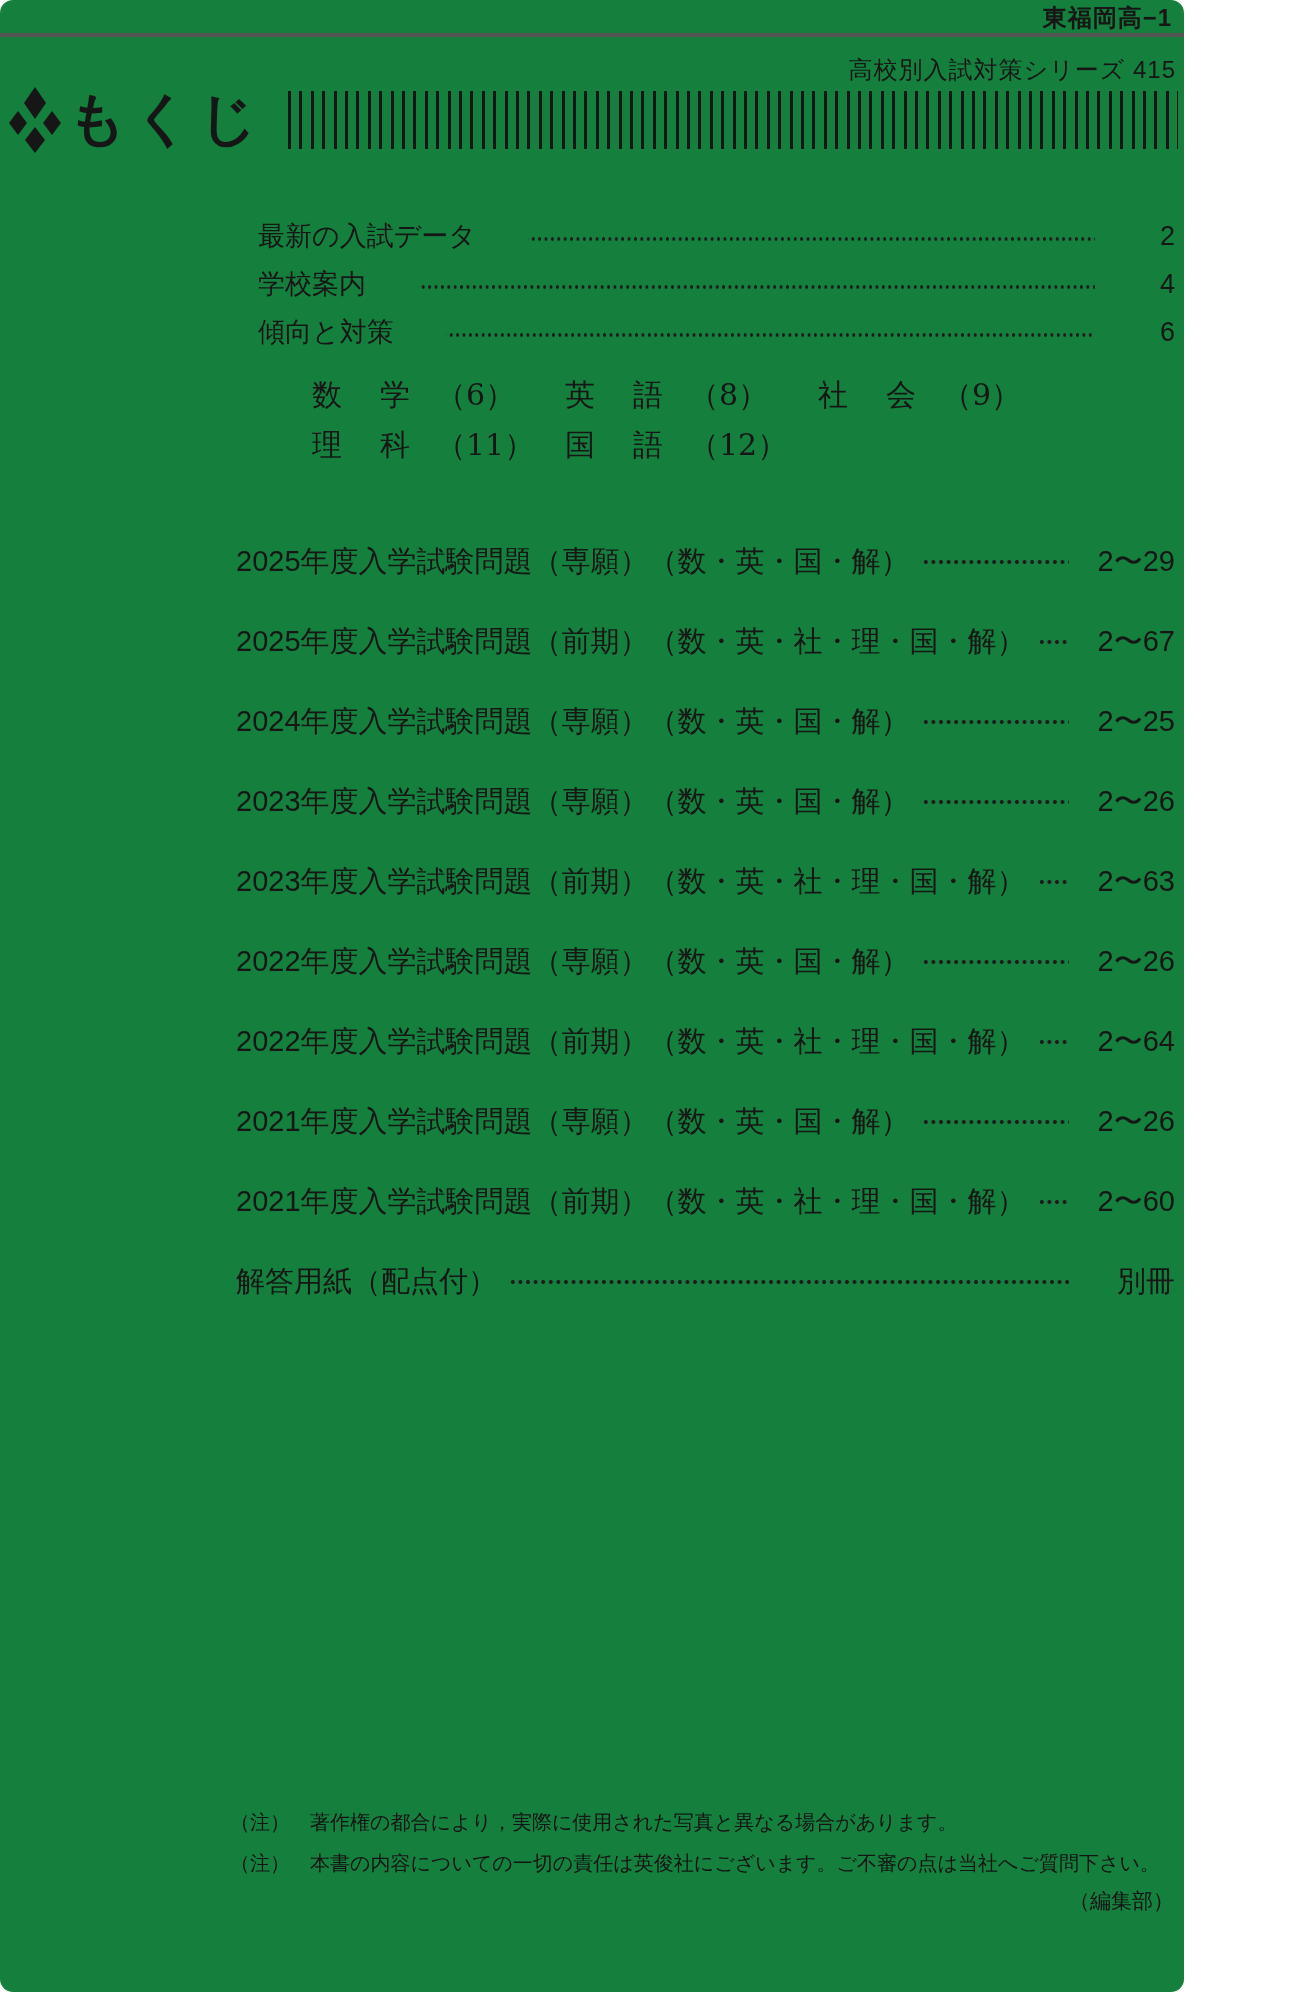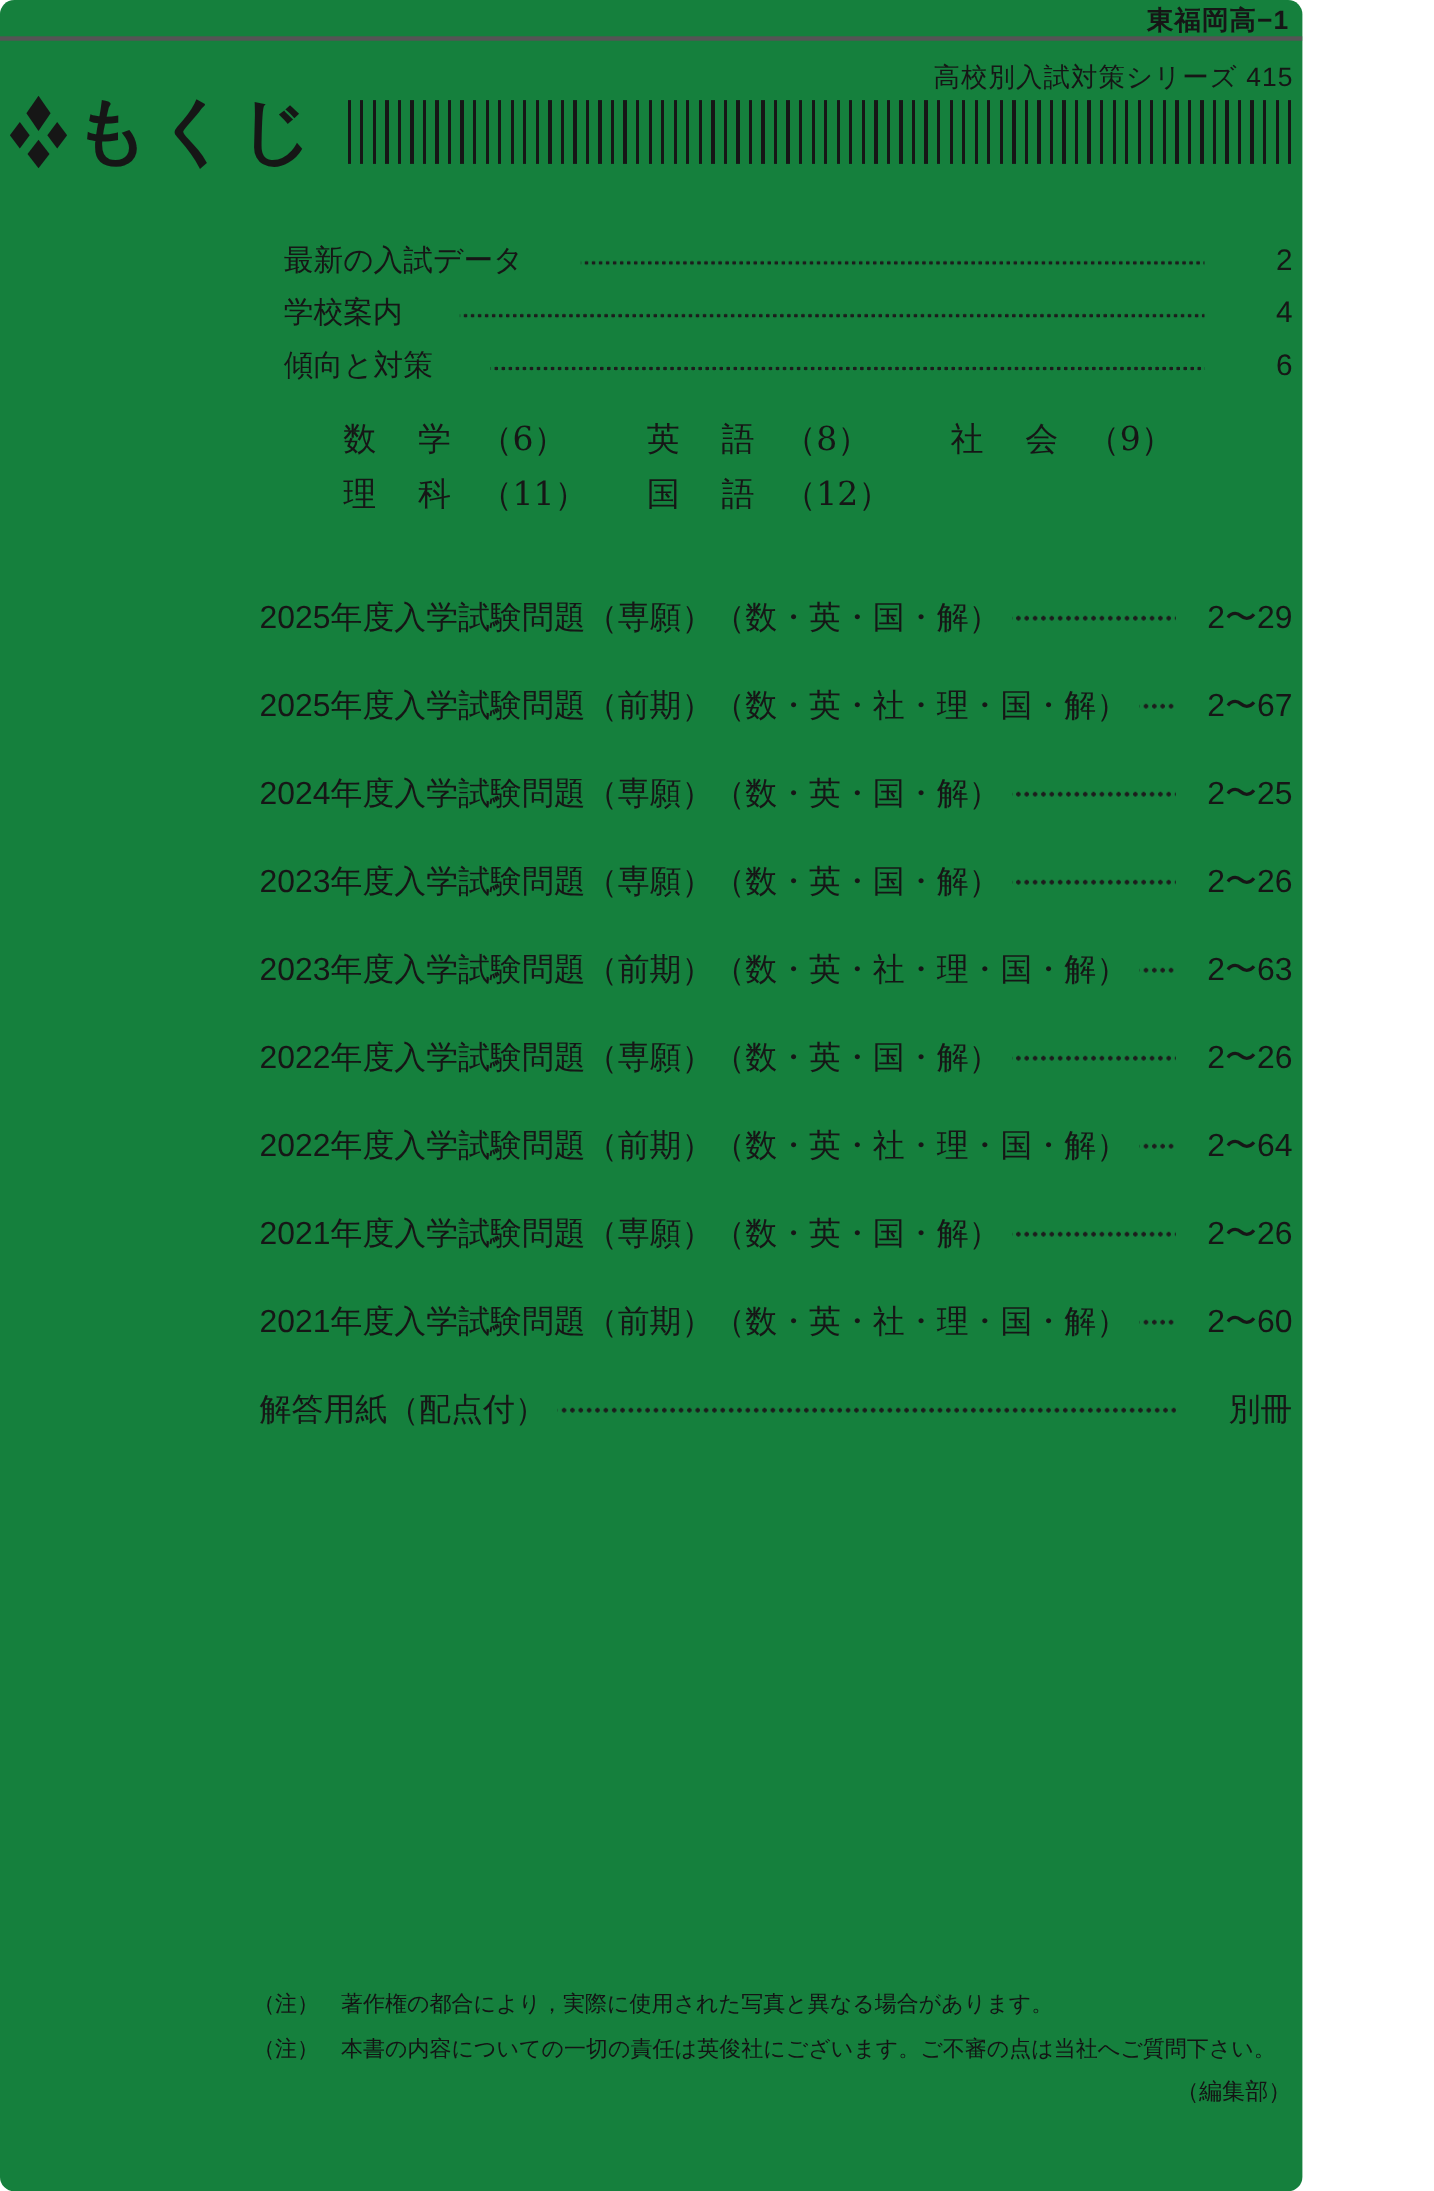--- a/index.html
+++ b/index.html
@@ -28,21 +28,21 @@
     font-size:24px; letter-spacing:1px;
   }
 
   
   .title-row {
     position:absolute; top:84px; left:8px; right:6px;
     display:flex; align-items:center; height:72px;
   }
   .mokuji-icon { width:54px; height:66px; flex:0 0 auto; }
   .page-title {
-    font-size:66px; font-weight:bold; letter-spacing:7px;
+    font-size:57px; font-weight:bold; letter-spacing:7px;
     line-height:1; margin-left:6px; padding-bottom:4px; white-space:nowrap;
   }
   .bars {
     flex:1 1 auto; height:58px; margin-left:24px;
     background:repeating-linear-gradient(to right,
       #161616 0px, #161616 3px, transparent 3px, transparent 11.4px);
   }
 
   
   .toc { position:absolute; left:236px; right:9px; top:212px; }
@@ -61,21 +61,21 @@
   .main-leader {
     background-image:radial-gradient(circle, #1c1c1c 1.8px, transparent 2.2px);
     background-size:7.6px 8px;
   }
   .intro-page { min-width:28px; text-align:right; }
 
   .sub-block {
     margin-top:14px; margin-left:76px;
     font-family:"DejaVu Serif", serif; font-size:30px;
   }
-  .sub-row { display:flex; align-items:flex-end; height:50px; white-space:nowrap;gap:23px; }
+  .sub-row { display:flex; align-items:center; height:50px; white-space:nowrap; }
   .sub-entry { width:253px; display:flex; }
   .sub-name { letter-spacing:4px; }
   .sub-page { margin-left:22px; }
 
   .main-list { margin-top:72px; }
   .main-row {
     display:flex; height:34px; margin-bottom:46px;
     font-size:29px; white-space:nowrap;
   }
   .main-page { min-width:96px; text-align:right; }

